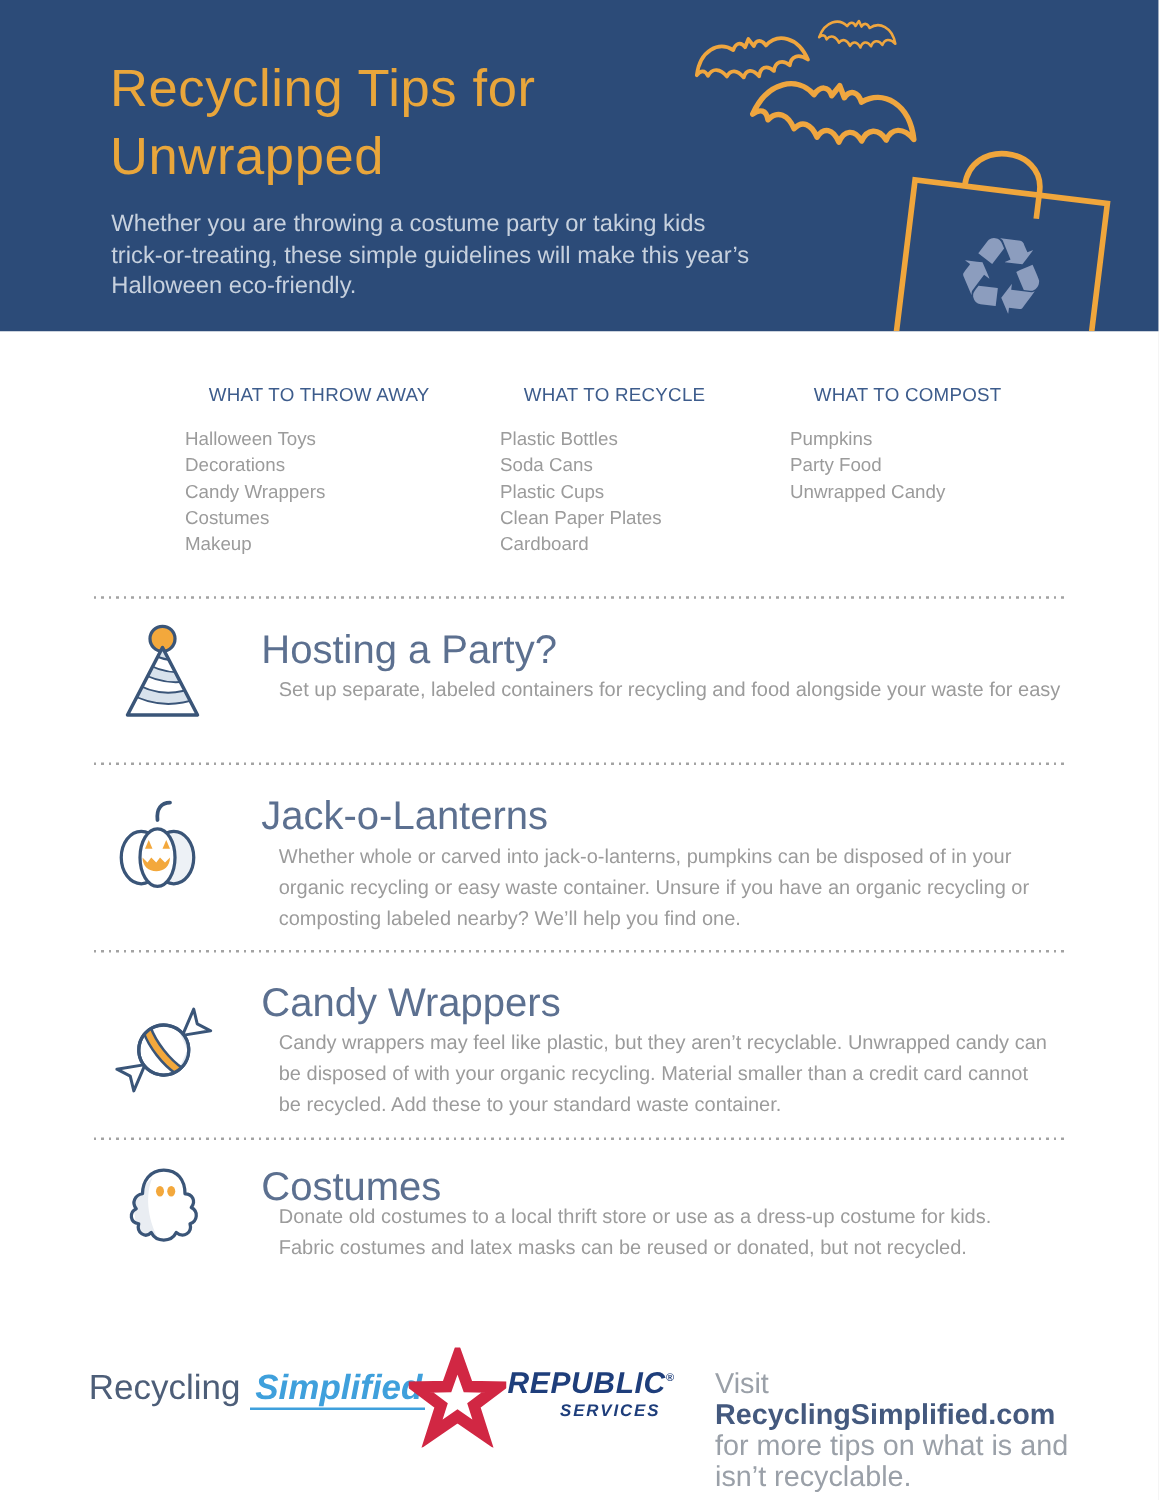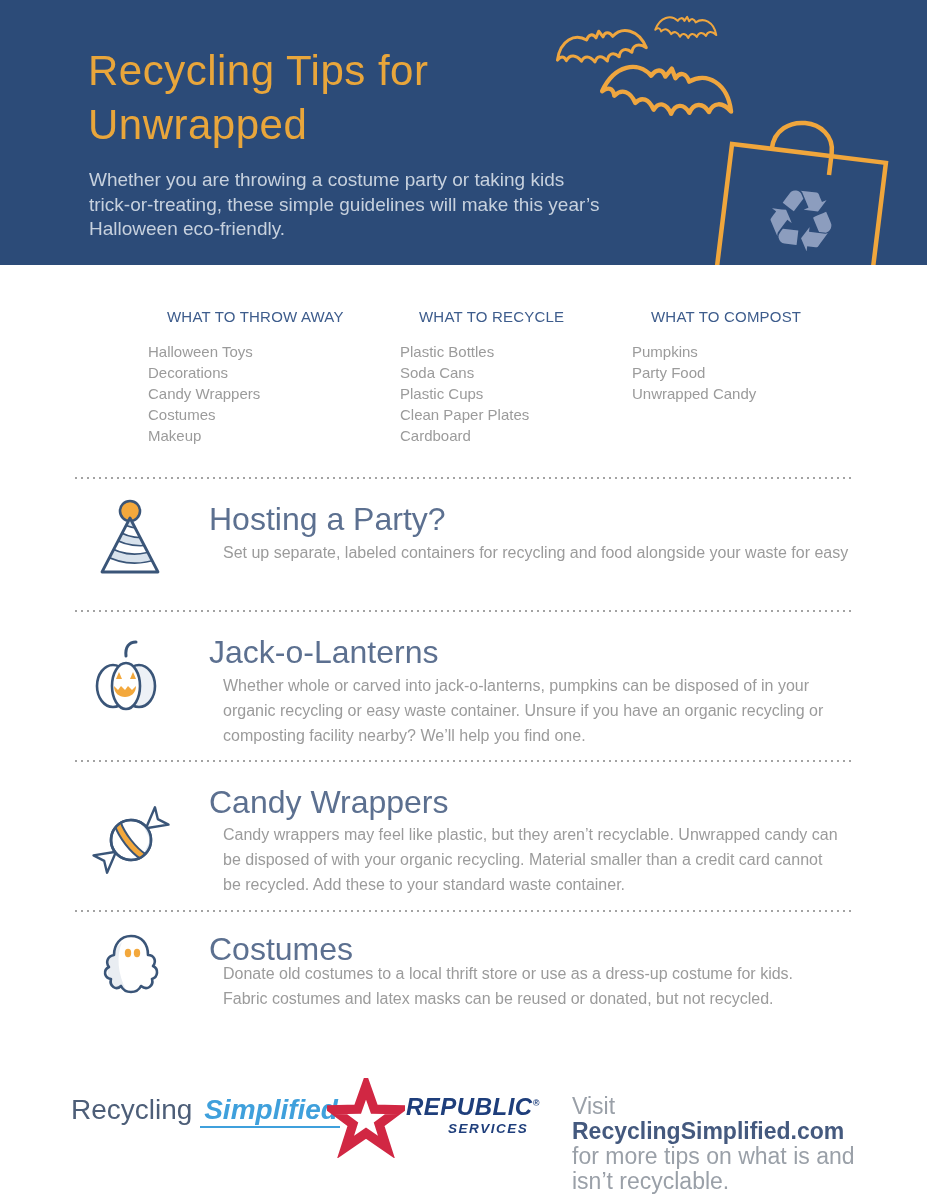--- a/index.html
+++ b/index.html
@@ -133,21 +133,21 @@
     <ellipse cx="51" cy="48" rx="16" ry="21" fill="#edf1f6" stroke="#3a5578" stroke-width="2.6"></ellipse>
     <ellipse cx="38" cy="48" rx="14" ry="23" fill="#ffffff" stroke="#3a5578" stroke-width="2.6"></ellipse>
     <path d="M28 41 l6 0 l-3 -7 z" fill="#f3a83c"></path>
     <path d="M42 41 l6 0 l-3 -7 z" fill="#f3a83c"></path>
     <path d="M26 48 l4 4 3 -4 4 4 3 -4 4 4 4 -4 c0 7 -5 11 -11 11 c-6 0 -11 -4 -11 -11 z" fill="#f3a83c"></path>
   </svg>
   <div class="tip-title" style="top:634px;">Jack-o-Lanterns</div>
   <div class="tip-body" style="top:673px;">
     <div>Whether whole or carved into jack-o-lanterns, pumpkins can be disposed of in your</div>
     <div>organic recycling or easy waste container. Unsure if you have an organic recycling or</div>
-    <div>composting facility nearby? We’ll help you find one.</div>
+    <div>composting labeled nearby? We’ll help you find one.</div>
   </div>
 
   <svg class="tip-icon" style="left:76px; top:788px;" width="110" height="104" viewBox="0 0 110 104">
     <defs>
         <clipPath id="candyClip">
           <circle cx="55" cy="52" r="20"></circle>
         </clipPath>
       </defs>
     <g transform="rotate(-38 55 52)">
       <path d="M36 52 L16 41 L21 52 L16 63 Z" fill="#ffffff" stroke="#3a5578" stroke-width="2.4" stroke-linejoin="round"></path>

